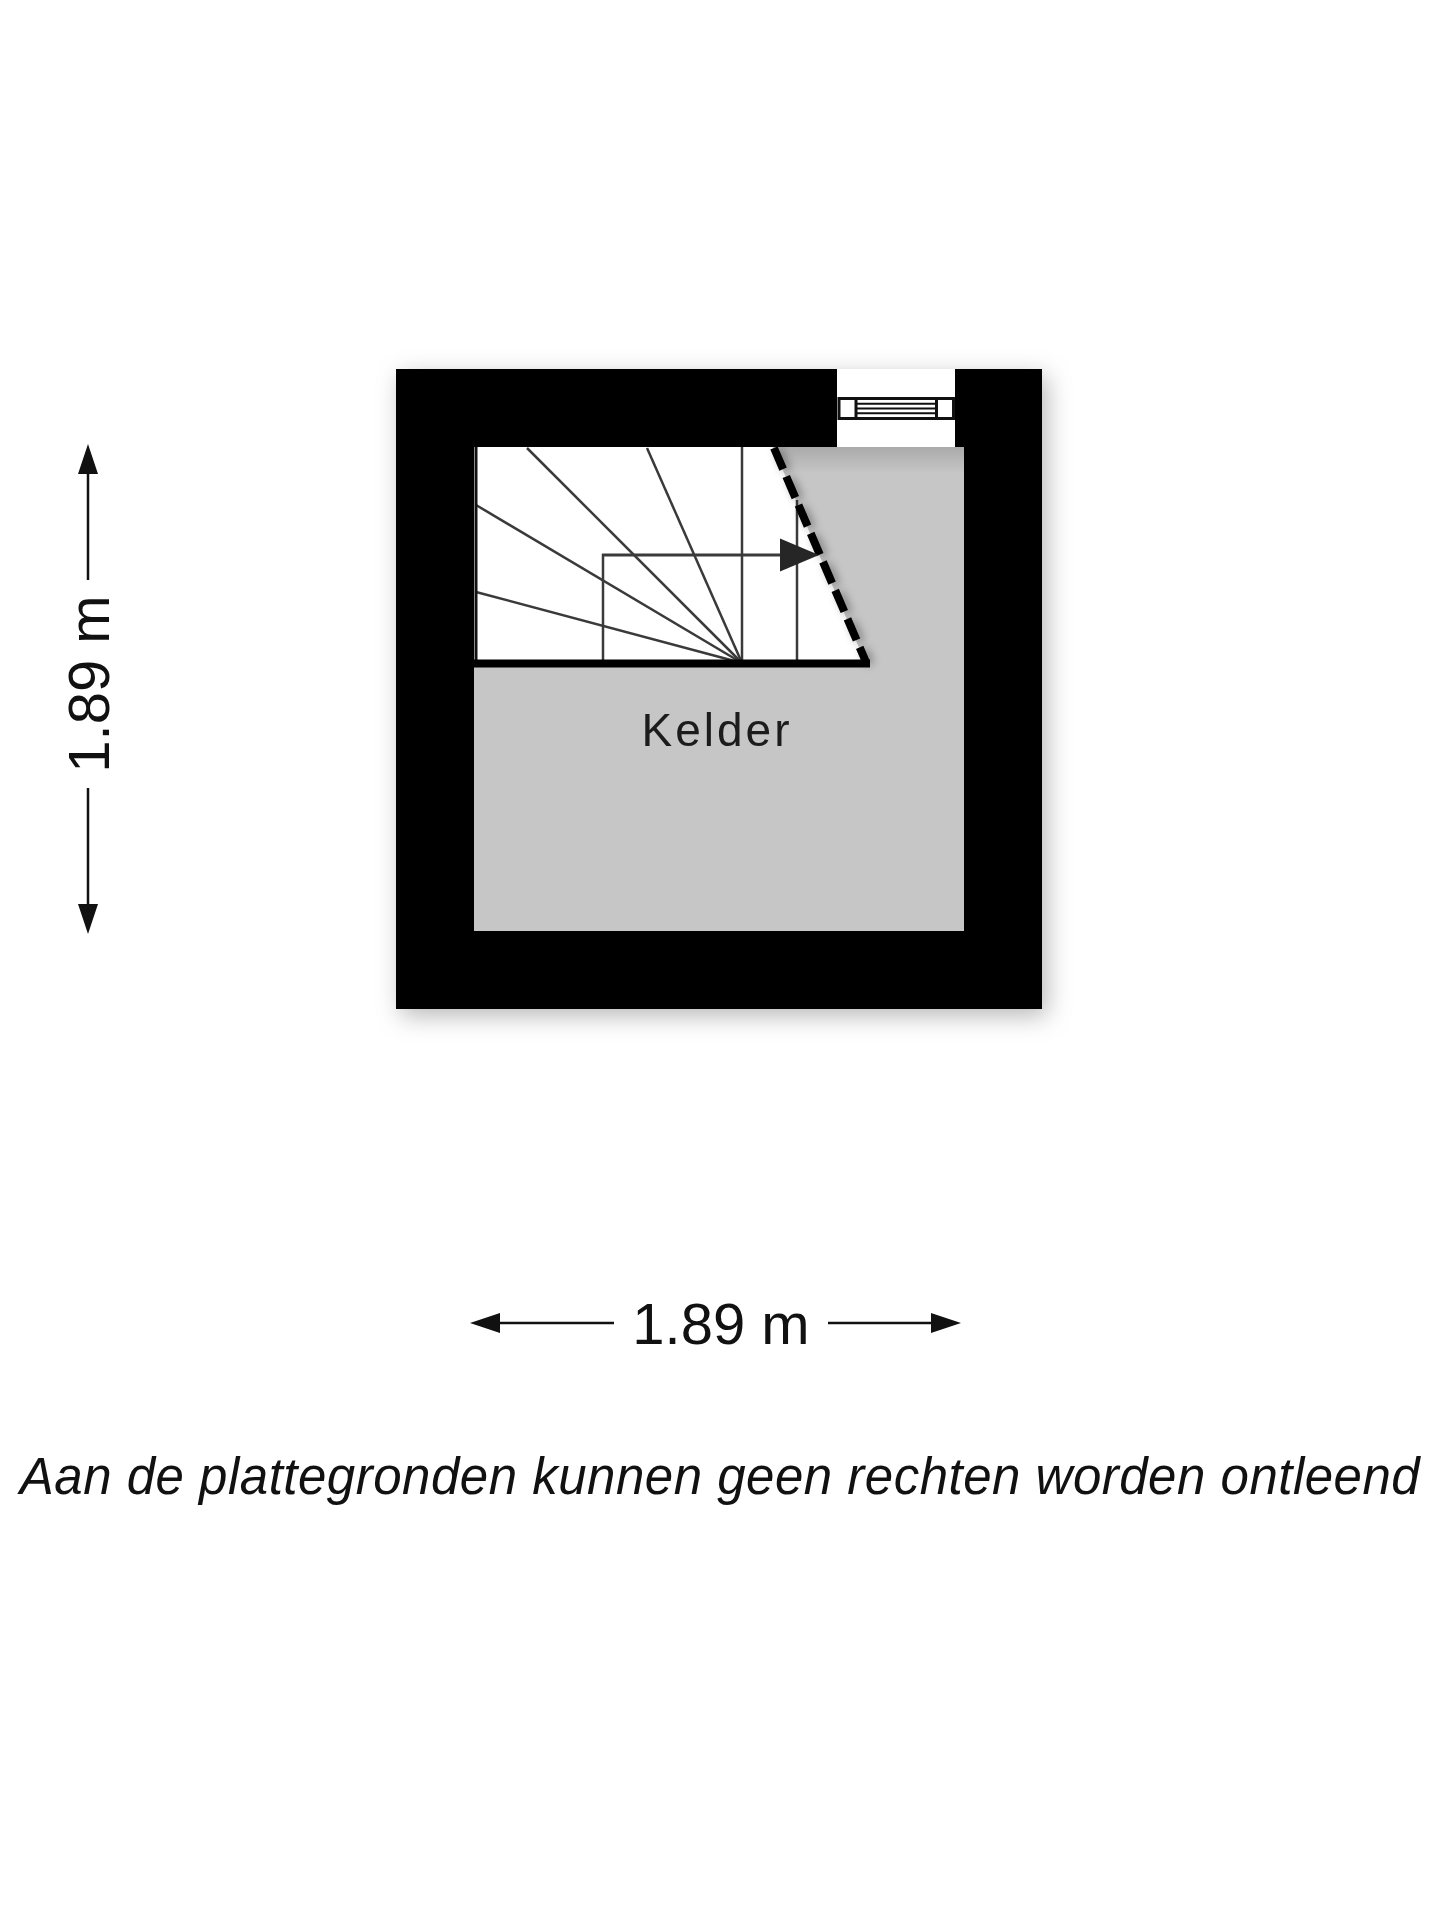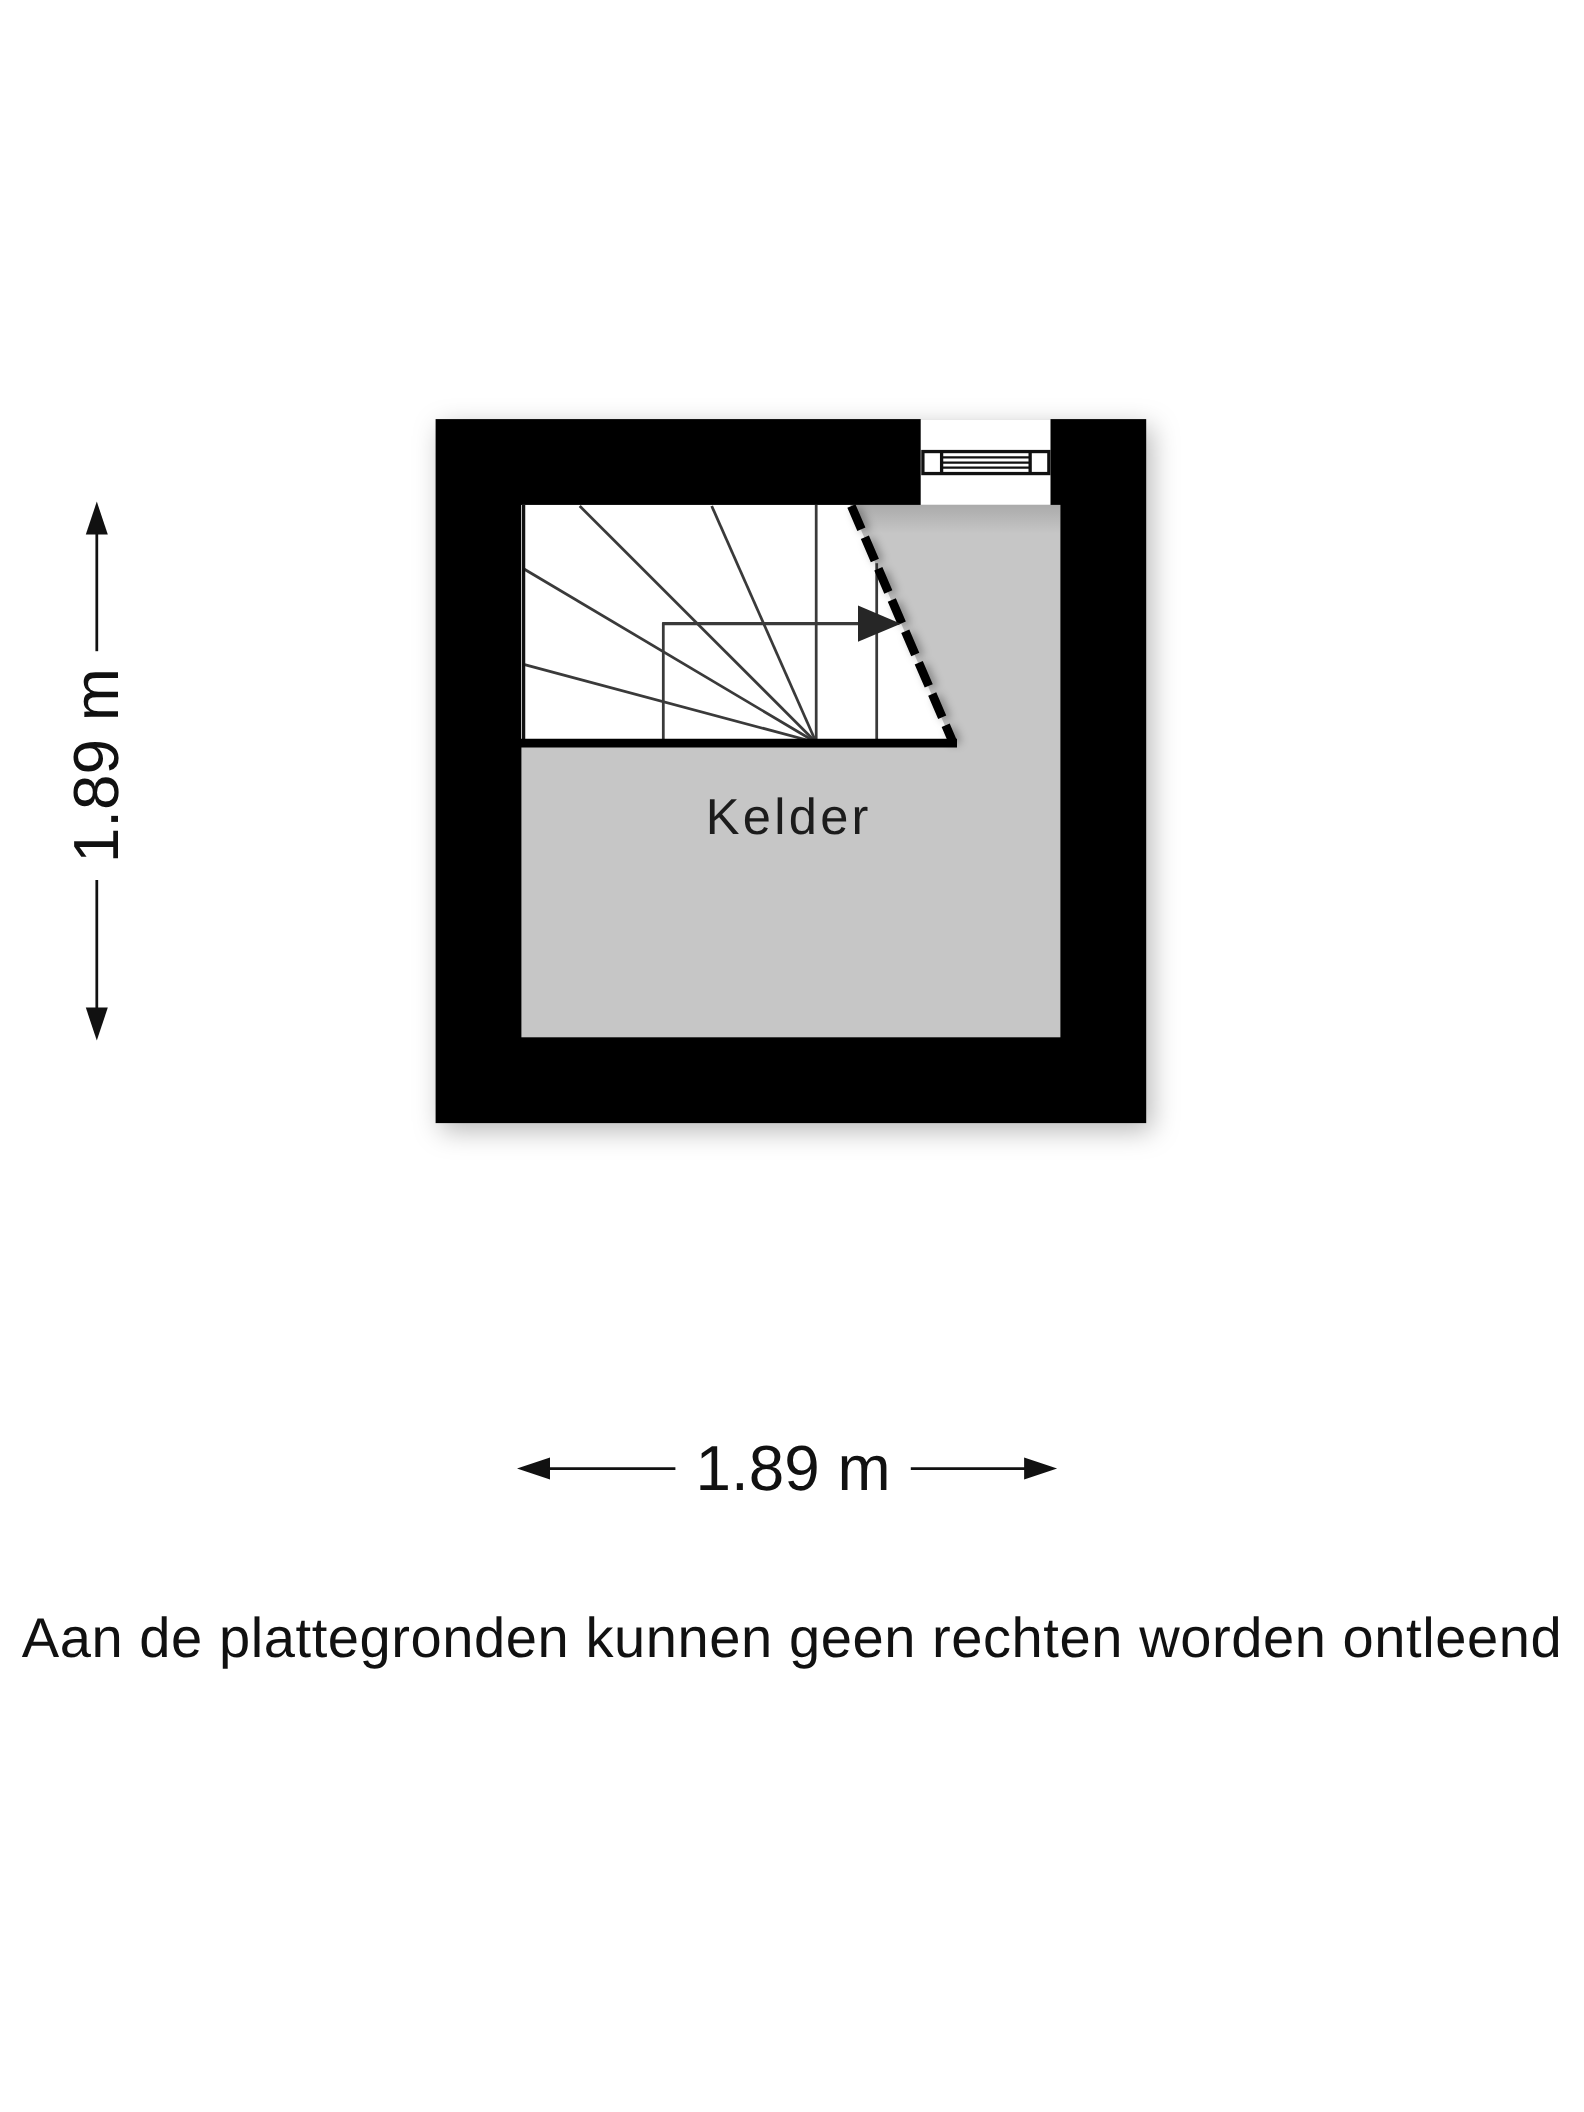--- a/index.html
+++ b/index.html
@@ -8,34 +8,35 @@
     background: #ffffff;
     width: 1440px;
     height: 1920px;
     font-family: "Liberation Sans", sans-serif;
     overflow: hidden;
     position: relative;
   }
   #stage {
     position: absolute;
     left: 0; top: 0;
-    width: 1440px; height: 1548px; margin-top: 12px;
+    width: 1440px; height: 1548px;
   }
   svg { position: absolute; left: 0; top: 0; }
   .footer {
     position: absolute;
     left: 0;
     top: 1448px;
     width: 1440px;
     text-align: center;
     color: #111111;
     font-size: 51px;
     line-height: 57px;
     letter-spacing: 0.5px;
     white-space: nowrap;
+    font-style: italic;
   }
   .kelder-text {
     font-size: 46px;
     letter-spacing: 3px;
     fill: #1c1c1c;
   }
   .dim-text {
     font-size: 58px;
     fill: #111111;
   }

